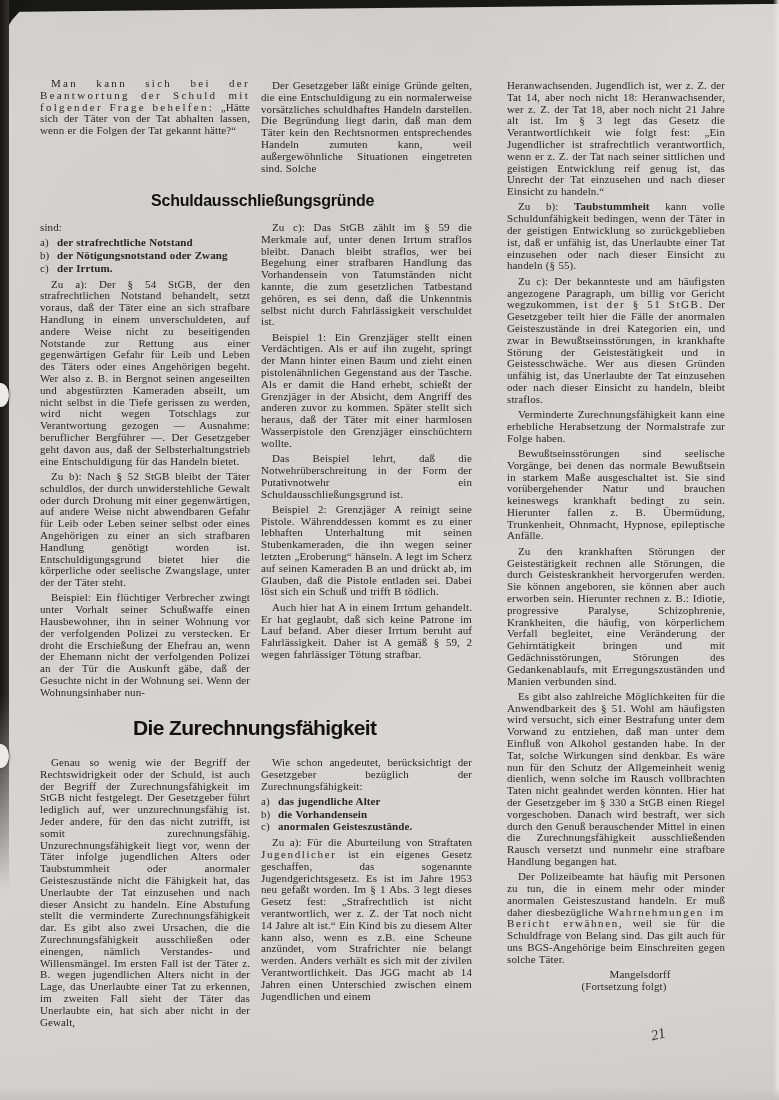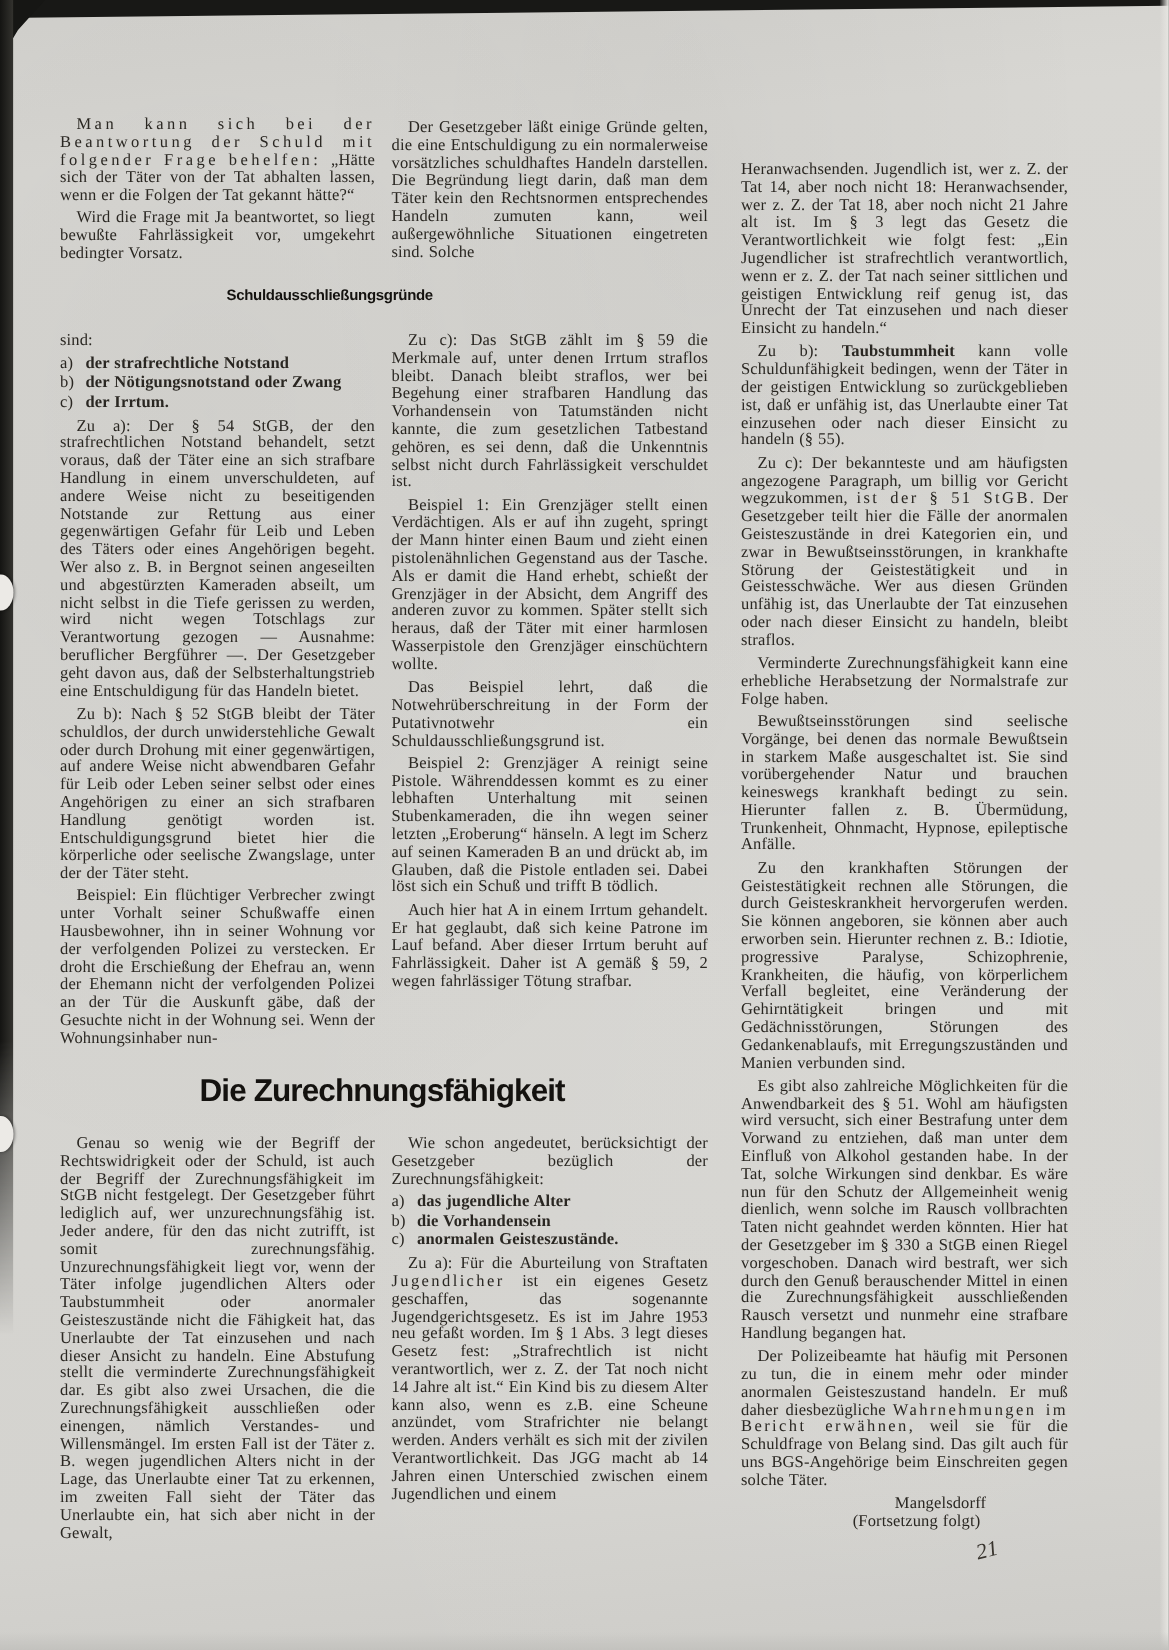--- a/index.html
+++ b/index.html
@@ -35,50 +35,49 @@
   .colblock p{margin:0 0 3.5px;text-indent:11px;}
   .colblock p.noindent{text-indent:0;}
   .spaced{letter-spacing:2.3px;}
   .sp{letter-spacing:1.6px;}
   b{font-weight:bold;}
   .list-row{display:flex;margin:0 0 1px;}
   .list-marker{flex:none;width:17px;}
   .list-text{font-weight:bold;}
   .heading{position:absolute;font-family:"Liberation Sans",sans-serif;font-weight:bold;
     color:#14120f;white-space:nowrap;}
-  .h1{left:151px;top:192px;font-size:10px;letter-spacing:-0.2px;}
+  .h1{left:151px;top:192px;font-size:16px;letter-spacing:-0.2px;}
   .h2{left:133px;top:716px;font-size:21px;letter-spacing:-0.6px;}
   .byline{text-align:center;text-indent:0 !important;padding-left:48px;margin:2px 0 0 !important;}
   .continuation{text-align:center;text-indent:0 !important;padding-left:16px;}
   .pagenum{position:absolute;left:651px;top:1026px;font-style:italic;font-size:14.5px;
     color:#38342e;transform:rotate(-14deg);}
   #col1-top{left:40px;top:78px;width:210px;}
   #col2-top{left:261px;top:80px;width:211px;}
   #col1-mid{left:40px;top:222px;width:210px;}
   #col2-mid{left:261px;top:222px;width:211px;}
   #col1-bot{left:40px;top:757px;width:210px;}
   #col2-bot{left:261px;top:757px;width:211px;}
-  #col3{left:494px;top:80px;width:218px;margin-top:28px;}
+  #col3{left:507px;top:80px;width:218px;}
 </style>
 </head>
 <body>
 
 <div class="paper">
 
   <div class="edge-top"></div>
   <div class="edge-top-corner"></div>
   <div class="edge-left"></div>
   <div class="edge-right"></div>
   <div class="edge-bottom"></div>
   <div class="hole hole-1"></div>
   <div class="hole hole-2"></div>
 
   <div class="colblock" id="col1-top">
     <p><span class="spaced">Man kann sich bei der Beantwortung der Schuld mit folgender Frage behelfen: </span><span>„Hätte sich der Täter von der Tat abhalten lassen, wenn er die Folgen der Tat gekannt hätte?“</span></p>
-    <p>Wird die Frage mit Ja beantwortet, so liegt bewußte Fahrlässigkeit vor, umgekehrt bedingter Vorsatz.</p>
   </div>
 
   <div class="colblock" id="col2-top">
     <p>Der Gesetzgeber läßt einige Gründe gelten, die eine Entschuldigung zu ein normalerweise vorsätzliches schuldhaftes Handeln darstellen. Die Begründung liegt darin, daß man dem Täter kein den Rechtsnormen entsprechendes Handeln zumuten kann, weil außergewöhnliche Situationen eingetreten sind. Solche</p>
   </div>
 
   <div class="colblock" id="col3">
     <p class="noindent">Heranwachsenden. Jugendlich ist, wer z. Z. der Tat 14, aber noch nicht 18: Heranwachsender, wer z. Z. der Tat 18, aber noch nicht 21 Jahre alt ist. Im § 3 legt das Gesetz die Verantwortlichkeit wie folgt fest: „Ein Jugendlicher ist strafrechtlich verantwortlich, wenn er z. Z. der Tat nach seiner sittlichen und geistigen Entwicklung reif genug ist, das Unrecht der Tat einzusehen und nach dieser Einsicht zu handeln.“</p>
     <p><span>Zu b): </span><b>Taubstummheit</b><span> kann volle Schuldunfähigkeit bedingen, wenn der Täter in der geistigen Entwicklung so zurückgeblieben ist, daß er unfähig ist, das Unerlaubte einer Tat einzusehen oder nach dieser Einsicht zu handeln (§ 55).</span></p>
     <p><span>Zu c): Der bekannteste und am häufigsten angezogene Paragraph, um billig vor Gericht wegzukommen, </span><span class="sp">ist der § 51 StGB</span><span>. Der Gesetzgeber teilt hier die Fälle der anormalen Geisteszustände in drei Kategorien ein, und zwar in Bewußtseinsstörungen, in krankhafte Störung der Geistestätigkeit und in Geistesschwäche. Wer aus diesen Gründen unfähig ist, das Unerlaubte der Tat einzusehen oder nach dieser Einsicht zu handeln, bleibt straflos.</span></p>

